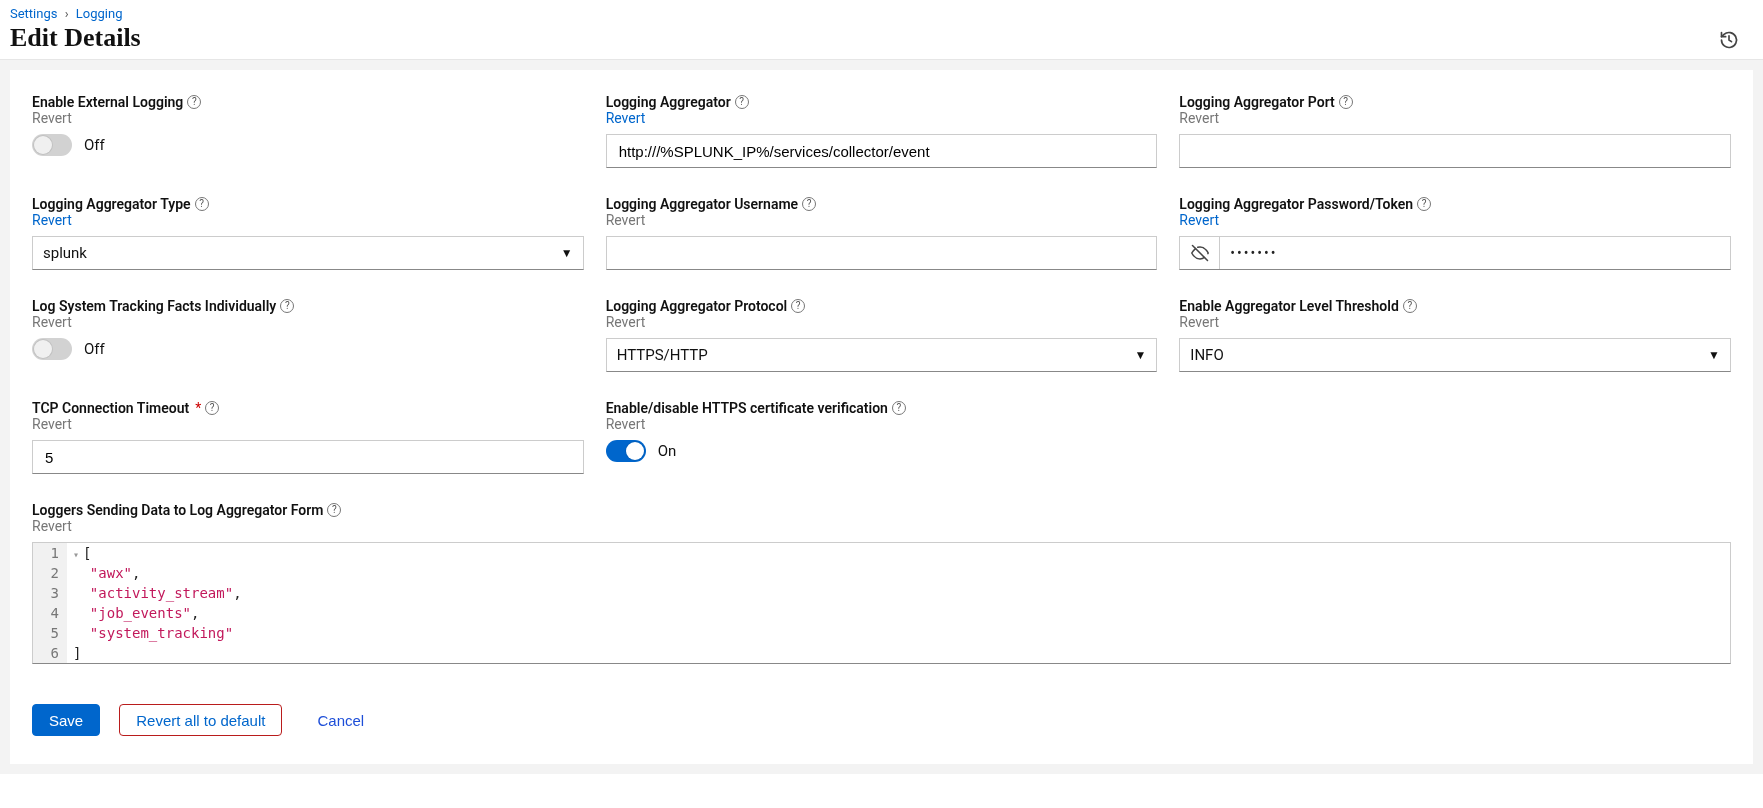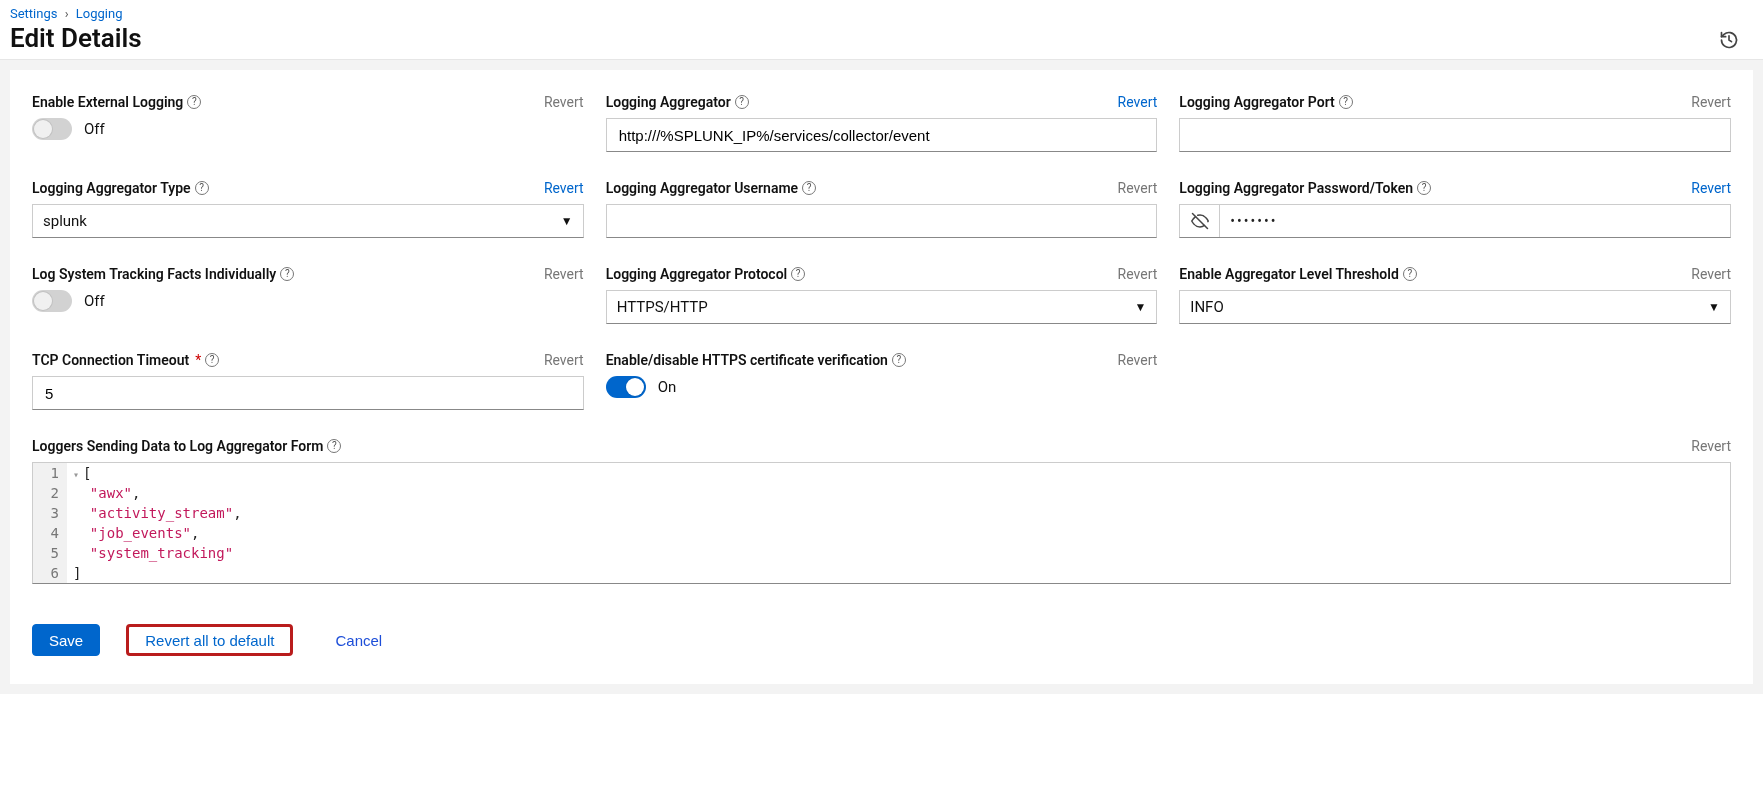--- a/index.html
+++ b/index.html
@@ -19,20 +19,21 @@
   .breadcrumb {
     font-size: 13px;
     color: #0066cc;
   }
   .breadcrumb a { color: #0066cc; text-decoration: none; }
   .breadcrumb .sep { color: #555; margin: 0 4px; }
   .page-title {
     font-size: 26px;
     font-weight: 600;
     margin-top: 2px;
+    font-family: Liberation Serif, serif;
   }
   .history-icon {
     color: #444;
     margin-top: 10px;
     margin-right: 14px;
   }
   .canvas {
     background: #f3f3f3;
     padding: 10px;
     border-top: 1px solid #e6e6e6;
@@ -47,20 +48,21 @@
     column-gap: 22px;
     row-gap: 28px;
     align-items: start;
   }
   .field {}
   .field-header {
     display: flex;
     align-items: flex-start;
     justify-content: space-between;
     margin-bottom: 8px;
+    flex-direction: column;
   }
   .label {
     font-size: 14px;
     font-weight: 600;
     display: inline-flex;
     align-items: center;
     gap: 4px;
   }
   .helpq {
     display: inline-block;
@@ -171,32 +173,32 @@
     padding: 2px 6px;
     white-space: pre;
   }
   .tok-str { color: #c2185b; }
   .tok-punc { color: #222; }
   .fold { color: #999; font-size: 10px; margin-right: 4px; }
   .actions {
     margin-top: 40px;
     display: flex;
     align-items: center;
-    gap: 26px;
+    gap: 19px;
   }
   .btn {
     height: 32px;
     padding: 0 16px;
     border-radius: 4px;
     font-size: 15px;
     cursor: pointer;
     display: inline-flex; align-items: center;
   }
   .btn-primary { background: #0066cc; color: #fff; border: 1px solid #0066cc; font-weight: 400; }
-  .btn-outline { background: #fff; color: #0066cc; border: 3px solid #b91c1c; }
+  .btn-outline { background: #fff; color: #0066cc; border: 1px solid #b91c1c; }
   .btn-link { background: transparent; border: none; color: #1d4ed8; }
   .full-width { grid-column: 1 / -1; }
 </style>
 </head>
 <body>
 
 <div class="page-header">
   <div>
     <div class="breadcrumb">
       <a href="#">Settings</a>

